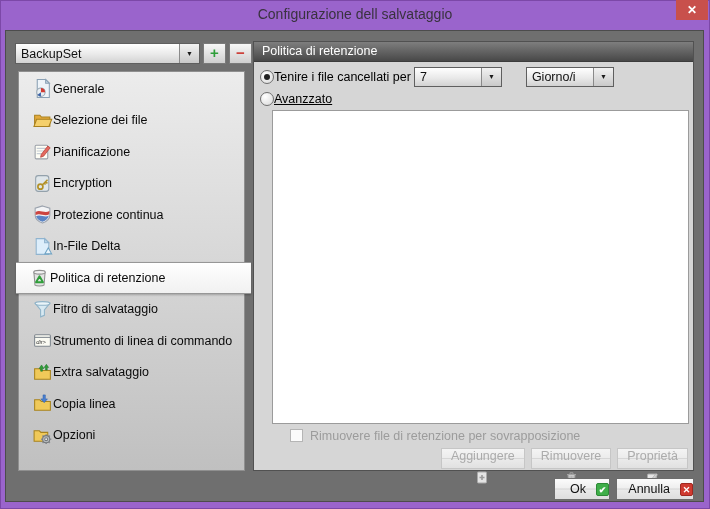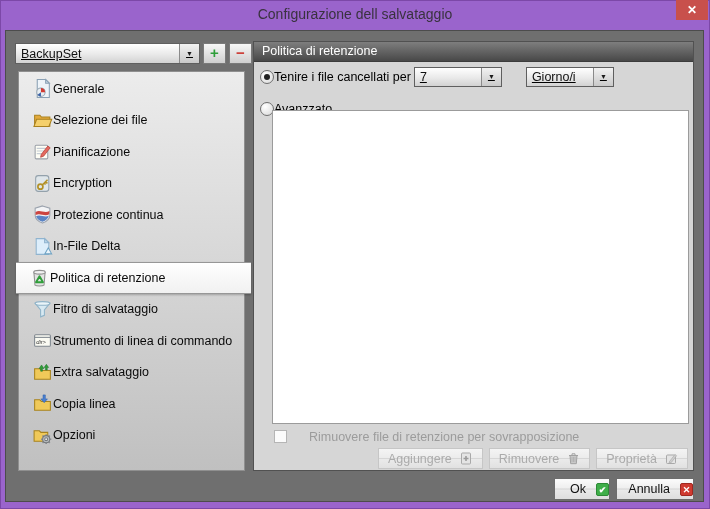--- a/index.html
+++ b/index.html
@@ -9,21 +9,21 @@
   .titlebar{position:absolute;left:0;top:0;width:100%;height:30px;}
   .title{position:absolute;left:0;right:0;top:0;height:30px;line-height:29px;text-align:center;
     font-size:14px;color:#39323f;}
   .close-btn{position:absolute;top:0;right:2px;width:32px;height:20px;background:#c8504c;
     color:#fff;font-size:12px;font-weight:bold;text-align:center;line-height:20px;cursor:default;}
   
   .body{position:absolute;left:5px;top:30px;width:699px;height:472px;background:#6f6f6f;
     border:1px solid #4c4c4c;box-sizing:border-box;}
   
   .combo{position:absolute;box-sizing:border-box;border:1px solid #5f5f5f;
-    background:linear-gradient(180deg,#ffffff,#e9e9e9 55%,#d2d2d2);display:flex;align-items:center;text-decoration:underline;}
+    background:linear-gradient(180deg,#ffffff,#e9e9e9 55%,#d2d2d2);display:flex;align-items:center;}
   .combo .val{flex:1;font-size:12.5px;color:#111;padding-left:5px;white-space:nowrap;overflow:hidden;}
   .combo .arrow{width:19px;align-self:stretch;border-left:1px solid #8a8a8a;
     background:linear-gradient(180deg,#f2f2f2,#c9c9c9);display:flex;align-items:center;justify-content:center;
     font-size:7px;color:#1a1a1a;}
   #backupset-combo{left:9px;top:12px;width:185px;height:21px;}
   .sq-btn{position:absolute;top:12px;width:23px;height:21px;box-sizing:border-box;border:1px solid #7a7a7a;
     background:linear-gradient(180deg,#f7f7f7,#cfcfcf);text-align:center;line-height:18px;
     font-size:15px;font-weight:bold;}
   #add-set{left:197px;color:#2f9e3a;}
   #del-set{left:223px;color:#cc3a33;}
@@ -36,35 +36,35 @@
   .side-item.selected{position:relative;left:-3px;width:calc(100% + 10px);
     background:linear-gradient(180deg,#ffffff,#f1f1f1);
     border-top:1px solid #979797;border-bottom:1px solid #979797;box-shadow:0 1px 2px rgba(0,0,0,.25);}
   
   .panel{position:absolute;left:247px;top:10px;width:441px;height:430px;background:#d6d6d6;
     border:1px solid #515151;box-sizing:border-box;}
   .panel-header{height:19px;background:linear-gradient(180deg,#7e7e7e,#484848);
     border-bottom:1px solid #3c3c3c;color:#fff;font-size:12.5px;line-height:18px;padding-left:8px;}
   .row{position:absolute;left:6px;display:flex;align-items:center;font-size:12.5px;color:#000;}
   #row-keep{top:24px;height:21px;}
-  #row-adv{top:59px;height:16px;text-decoration:underline;}
+  #row-adv{top:49px;height:16px;text-decoration:underline;}
   .radio{width:12px;height:12px;border-radius:50%;border:1px solid #6f6f6f;
     background:radial-gradient(circle at 35% 30%,#ffffff,#d7d7d7);position:relative;flex:0 0 12px;}
   .radio.on::after{content:"";position:absolute;left:3px;top:3px;width:6px;height:6px;border-radius:50%;background:#222;}
   .combo.inline{position:relative;height:20px;margin-left:24px;}
   #combo-num{width:88px;margin-left:3px;}
   #combo-unit{width:88px;}
   .listbox{position:absolute;left:18px;top:68px;width:417px;height:314px;box-sizing:border-box;
     background:#fff;border:1px solid #9b9b9b;}
-  #row-check{left:20px;top:387px;height:15px;color:#9c9c9c;gap:22px;position:absolute;display:flex;align-items:center;font-size:12.5px;}
+  #row-check{left:36px;top:387px;height:15px;color:#9c9c9c;gap:7px;position:absolute;display:flex;font-size:12.5px;}
   .checkbox{width:13px;height:13px;box-sizing:border-box;border:1px solid #b5b5b5;background:#fbfbfb;flex:0 0 13px;}
   .btn-row{position:absolute;right:5px;top:406px;display:flex;gap:6px;}
   .btn3d{height:21px;box-sizing:border-box;border:1px solid #c6c6c6;display:flex;align-items:center;
     gap:8px;padding:0 9px;font-size:12.5px;color:#ababab;
-    background:linear-gradient(180deg,#f4f4f4 0%,#ececec 45%,#d6d6d6 50%,#eaeaea 55%,#e1e1e1 100%);}
+    background:linear-gradient(180deg,#f4f4f4 0%,#ececec 45%,#d6d6d6 50%,#eaeaea 55%,#e1e1e1 100%);flex-direction:column;}
   .btn3d .bicon{width:13px;height:13px;display:flex;}
   
   .footer-btn{position:absolute;top:447px;height:22px;box-sizing:border-box;border:1px solid #6d6d6d;
     display:flex;align-items:center;justify-content:flex-end;gap:10px;font-size:12.5px;color:#111;
     background:linear-gradient(180deg,#fbfbfb 0%,#efefef 45%,#d4d4d4 50%,#e9e9e9 55%,#dedede 100%);}
   #ok-btn{left:548px;width:56px;}
   #cancel-btn{left:610px;width:78px;}
   .mini{width:13px;height:13px;border-radius:2px;color:#fff;font-size:9px;font-weight:bold;
     text-align:center;line-height:13px;}
   .mini.green{background:#3fae49;border:1px solid #2d8a36;box-sizing:border-box;}

